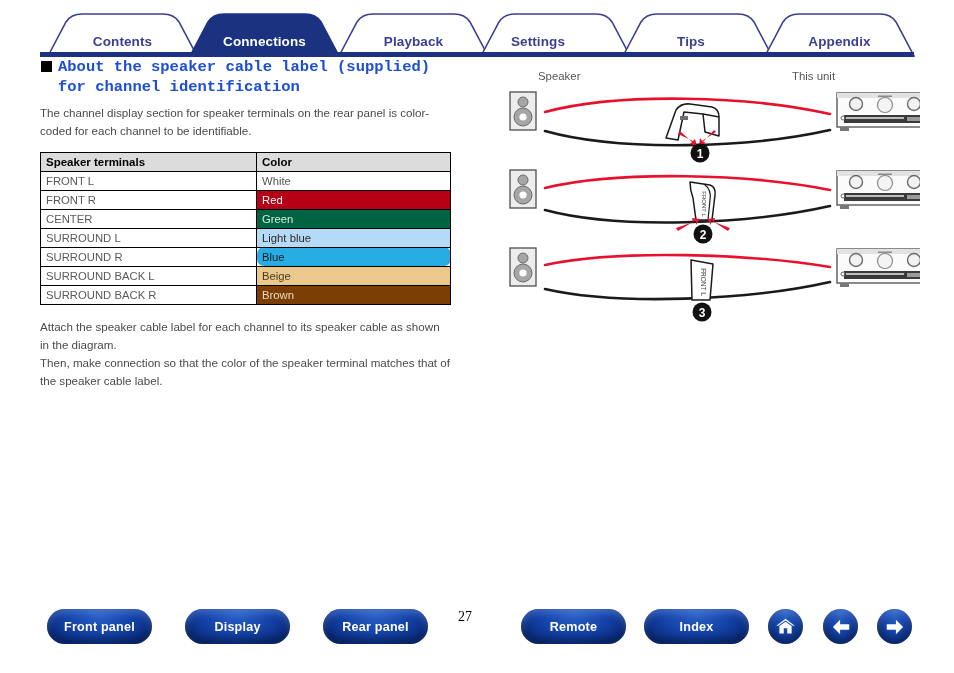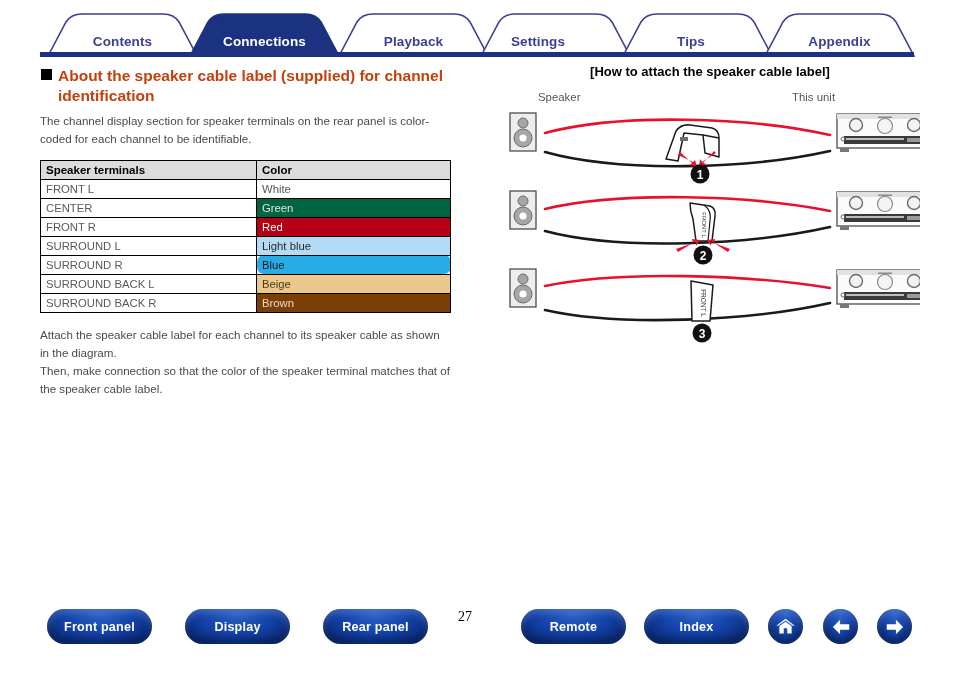--- a/index.html
+++ b/index.html
@@ -40,25 +40,26 @@
   #left-col {
     position: absolute;
     left: 40px;
     top: 58px;
     width: 430px;
   }
   #section-heading {
     font-size: 15.5px;
     font-weight: bold;
     line-height: 1.28;
-    color: #c2410c;
-    margin: 8px 0 6px 0;
+    color: #1d4ed8;
+    margin: 0 0 6px 0;
     padding-left: 18px;
     position: relative;
     width: 400px;
+    font-family: Liberation Mono, monospace;
   }
   #heading-bullet {
     position: absolute;
     left: 1px;
     top: 3px;
     width: 11px;
     height: 11px;
     background: #000000;
   }
   .body-text {
@@ -222,26 +223,26 @@
         <th style="width:205px;">Speaker terminals</th>
         <th style="width:183px;">Color</th>
       </tr>
     </thead>
     <tbody id="table-body">
         <tr>
           <td class="term">FRONT L</td>
           <td class="colorcell" style="background: rgb(255, 255, 255); color: rgb(85, 85, 85);">White</td>
         </tr>
         <tr>
+          <td class="term">FRONT R</td>
+          <td class="colorcell" style="background: rgb(182, 0, 22); color: rgb(255, 255, 255);">Red</td>
+        </tr>
+        <tr>
           <td class="term">CENTER</td>
           <td class="colorcell" style="background: rgb(0, 99, 65); color: rgb(216, 232, 223);">Green</td>
-        </tr>
-        <tr>
-          <td class="term">FRONT R</td>
-          <td class="colorcell" style="background: rgb(182, 0, 22); color: rgb(255, 255, 255);">Red</td>
         </tr>
         <tr>
           <td class="term">SURROUND L</td>
           <td class="colorcell" style="background: rgb(180, 218, 245); color: rgb(43, 43, 43);">Light blue</td>
         </tr>
         <tr>
           <td class="term">SURROUND R</td>
           <td class="colorcell" style="background: rgb(39, 173, 228); color: rgb(26, 26, 26); border-radius: 7px;">Blue</td>
         </tr>
         <tr>
@@ -254,21 +255,20 @@
         </tr>
       </tbody>
   </table>
 
   <p class="body-text" style="margin-top:13px;">Attach the speaker cable label for each channel to its speaker cable as shown in the diagram.</p>
   <p class="body-text justify">Then, make connection so that the color of the speaker terminal matches that of the speaker cable label.</p>
 </div>
 
 <div id="right-col">
 
-  <div id="diagram-title">[How to attach the speaker cable label]</div>
 
   <div id="diagram-labels">
     <span class="dlabel" id="label-speaker">Speaker</span>
     <span class="dlabel" id="label-thisunit">This unit</span>
   </div>
 
   <div class="diagram-row">
     <svg width="420" height="78" viewBox="0 0 420 78" xmlns="http://www.w3.org/2000/svg">
 
       <g>

